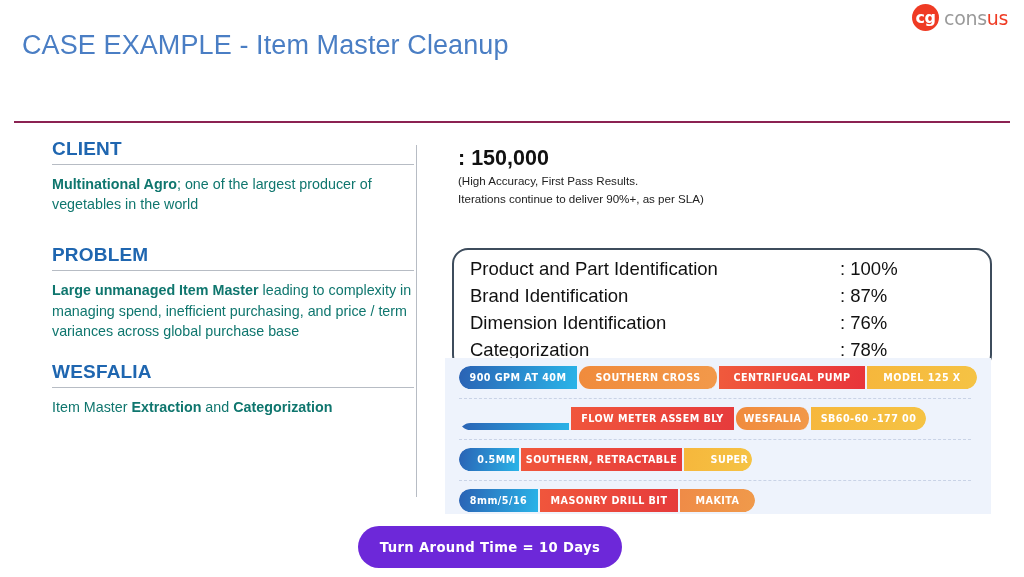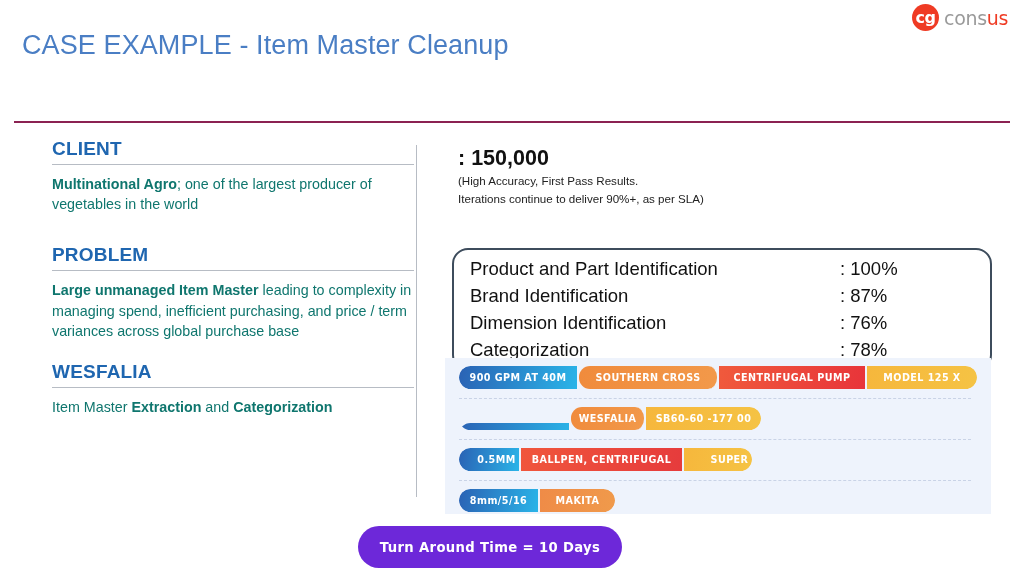--- a/index.html
+++ b/index.html
@@ -324,31 +324,33 @@
   <div id="tag-panel">
       <div class="tag-row">
         <div class="tag t-blue" style="width: 120px;">900 GPM AT 40M</div>
         <div class="tag t-orange" style="width: 140px;">SOUTHERN CROSS</div>
         <div class="tag t-red" style="width: 148px;">CENTRIFUGAL PUMP</div>
         <div class="tag t-yellow" style="width: 110px;">MODEL 125 X</div>
       </div>
       <div class="tag-sep"></div>
       <div class="tag-row">
         <div class="tag t-blue" style="width: 112px; margin-top: 32px;">0001-1455-410</div>
+        <div class="tag t-red2" style="width: 165px;">FLOW METER ASSEM BLY</div>
         <div class="tag t-orange" style="width: 75px;">WESFALIA</div>
         <div class="tag t-yellow" style="width: 115px;">SB60-60 -177 00</div>
       </div>
       <div class="tag-sep"></div>
       <div class="tag-row">
         <div class="tag t-blue" style="width: 62px; padding-left: 26px;">0.5MM</div>
-        <div class="tag t-red2" style="width: 163px;">BALLPEN, CENTRIFUGAL</div>
+        <div class="tag t-red2" style="width: 163px;">SOUTHERN, RETRACTABLE</div>
         <div class="tag t-yellow" style="width: 68px; padding-left: 34px;">SUPER</div>
       </div>
       <div class="tag-sep"></div>
       <div class="tag-row">
         <div class="tag t-blue" style="width: 81px;">8mm/5/16</div>
+        <div class="tag t-red2" style="width: 140px;">MASONRY DRILL BIT</div>
         <div class="tag t-orange2" style="width: 75px;">MAKITA</div>
       </div>
     </div>
 
   <div id="tat-pill">Turn Around Time = 10 Days</div>
 
 </div>
 
 </body></html>

